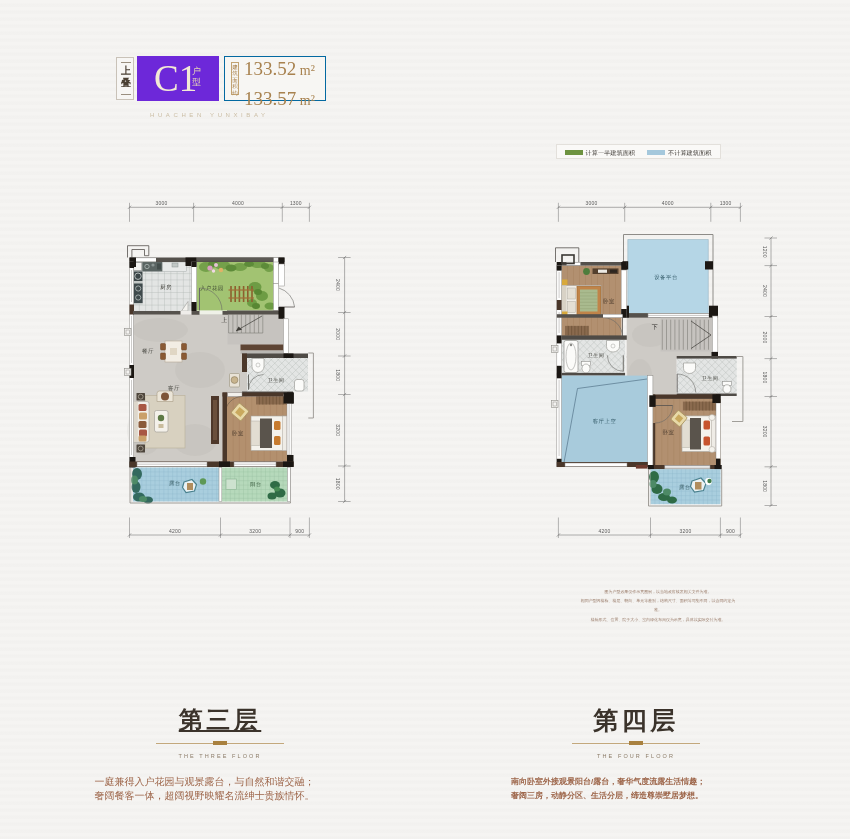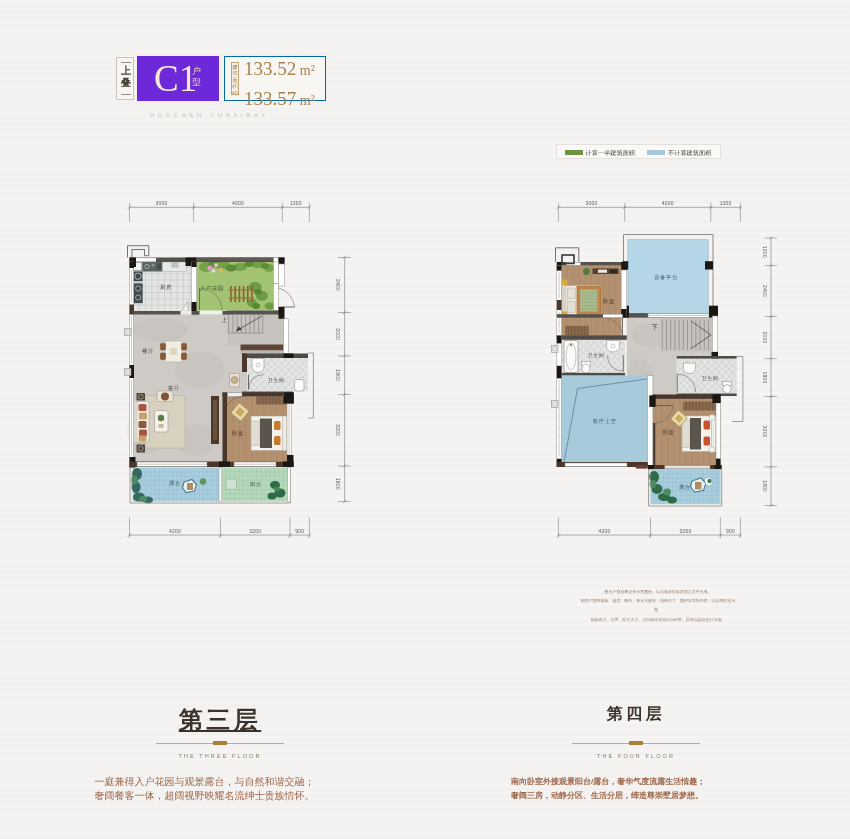--- a/index.html
+++ b/index.html
@@ -984,21 +984,21 @@
 
 <div class="abs serif" style="left:120px;top:704px;width:200px;color:#3b332b;font-size:24px;font-weight:bold;letter-spacing:3.5px;text-align:center;text-decoration:underline;">第三层</div>
 
 <div class="abs" style="left:156px;top:743px;width:128px;height:1px;background:#c3a87c;"></div>
 <div class="abs" style="left:213px;top:741px;width:14px;height:4px;background:#a9813f;"></div>
 
 <div class="abs" style="left:120px;top:753px;width:200px;color:#8c7c68;font-size:5.5px;letter-spacing:2.1px;text-align:center;">THE THREE FLOOR</div>
 
 <div class="abs" style="left:77px;top:775px;width:255px;color:#9d6549;font-size:10px;line-height:14.4px;text-align:center;">一庭兼得入户花园与观景露台，与自然和谐交融；<br>奢阔餐客一体，超阔视野映耀名流绅士贵族情怀。</div>
 
-<div class="abs serif" style="left:536px;top:704px;width:200px;color:#3b332b;font-size:16px;font-weight:bold;letter-spacing:3.5px;text-align:center;">第四层</div>
+<div class="abs serif" style="left:536px;top:704px;width:200px;color:#3b332b;font-size:25px;font-weight:bold;letter-spacing:3.5px;text-align:center;">第四层</div>
 
 <div class="abs" style="left:572px;top:743px;width:128px;height:1px;background:#c3a87c;"></div>
 <div class="abs" style="left:629px;top:741px;width:14px;height:4px;background:#a9813f;"></div>
 
 <div class="abs" style="left:536px;top:753px;width:200px;color:#8c7c68;font-size:5.5px;letter-spacing:2.1px;text-align:center;">THE FOUR FLOOR</div>
 
 <div class="abs" style="left:511px;top:775px;width:255px;color:#9d6549;font-size:8px;line-height:14.4px;text-align:left;font-weight:bold;">南向卧室外接观景阳台/露台，奢华气度流露生活情趣；<br>奢阔三房，动静分区、生活分层，缔造尊崇墅居梦想。</div>
 
 <div class="abs" style="left:538px;top:587px;width:240px;color:#9b7d6b;font-size:6px;line-height:14px;text-align:center;transform:scale(0.66);transform-origin:50% 0;">图为户型效果仅作示意图例，以当地政府核发相关文件为准。<br>相同户型因楼栋、楼层、朝向、单元等差别，结构尺寸、面积等可能不同，以合同约定为准。<br>楼栋形式、位置、院子大小、室内绿化布局仅为示意，具体以实际交付为准。</div>
 

